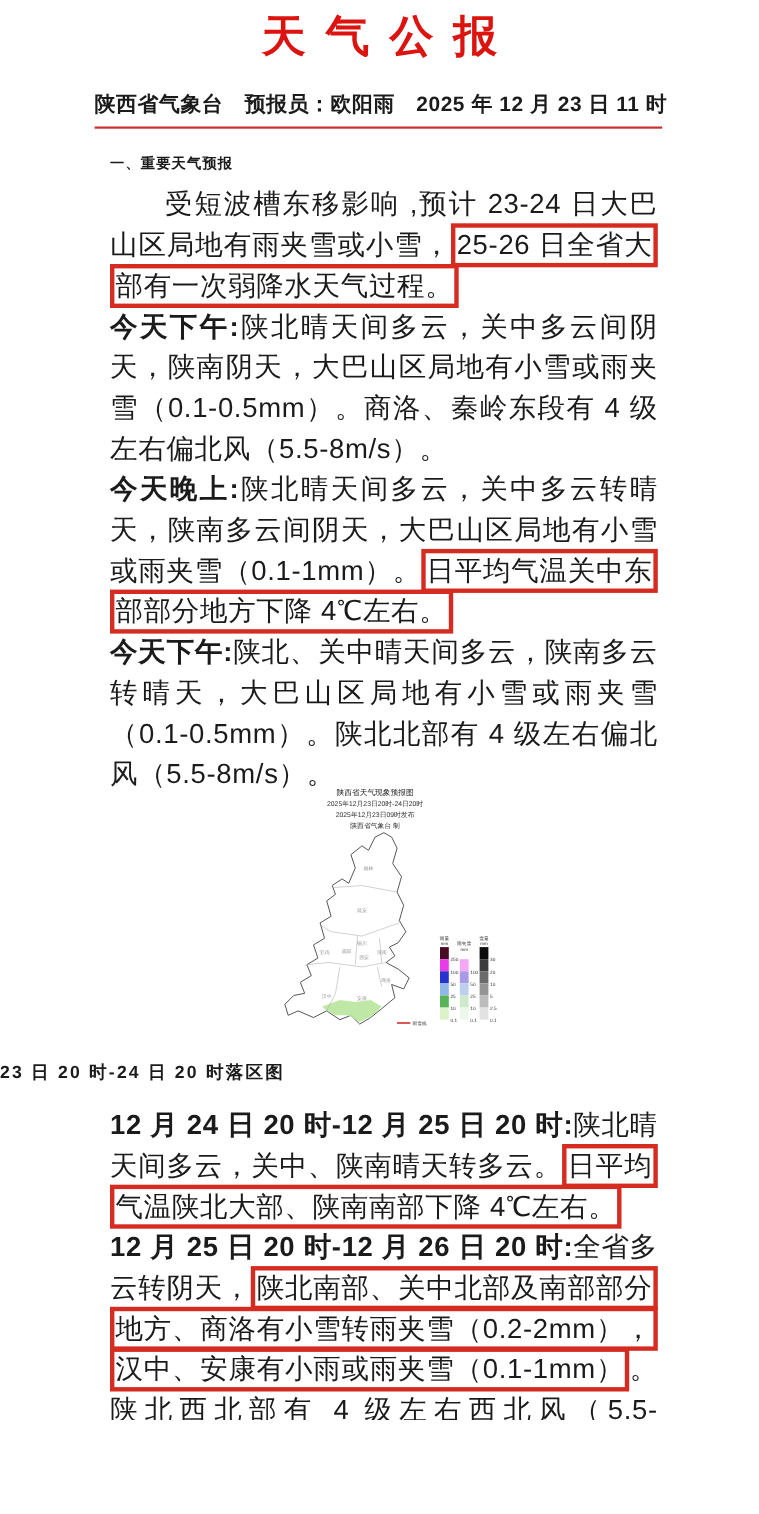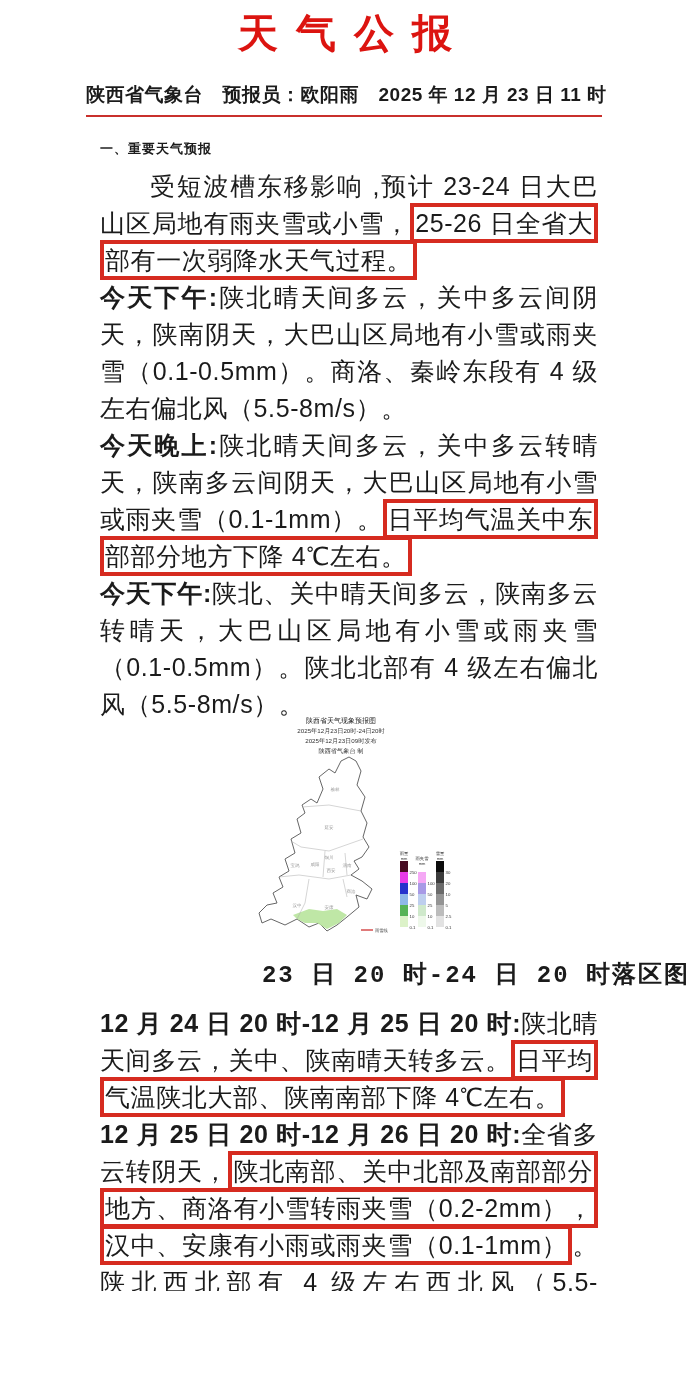--- a/index.html
+++ b/index.html
@@ -11,21 +11,21 @@
         border-bottom:2px solid #c9302c;padding-bottom:7px;letter-spacing:.5px;white-space:nowrap;}
   .h2{margin:13px 92px 0 100px;font-size:13px;font-weight:bold;line-height:38px;letter-spacing:1px;}
   p.body{margin:0 92px 0 100px;font-size:25px;line-height:37px;text-align:justify;
          letter-spacing:.6px;font-weight:500;}
   p.indent{text-indent:2em;}
   .lead{font-weight:bold;}
   .hl{border:4px solid #d62b20;padding:2px 1px;-webkit-box-decoration-break:clone;box-decoration-break:clone;}
   .fig{margin:0;padding:0;line-height:0;}
   .fig1{margin:-12px 0 0 253px;}
   .fig2{margin:8px 0 0 253px;}
-  .caption{text-align:right;font-size:24px;font-weight:bold;line-height:26px;letter-spacing:2px;font-family:Liberation Mono, monospace;}
+  .caption{text-align:left;font-size:16px;font-weight:bold;line-height:26px;letter-spacing:2px;}
   .cap1{margin-top:2px;}
   .p5{margin-top:16px !important;}
   svg text{font-family:"Liberation Sans",sans-serif;}
 </style>
 </head>
 <body>
 
 <div class="page">
 
   <h1 class="title">天气公报</h1>

